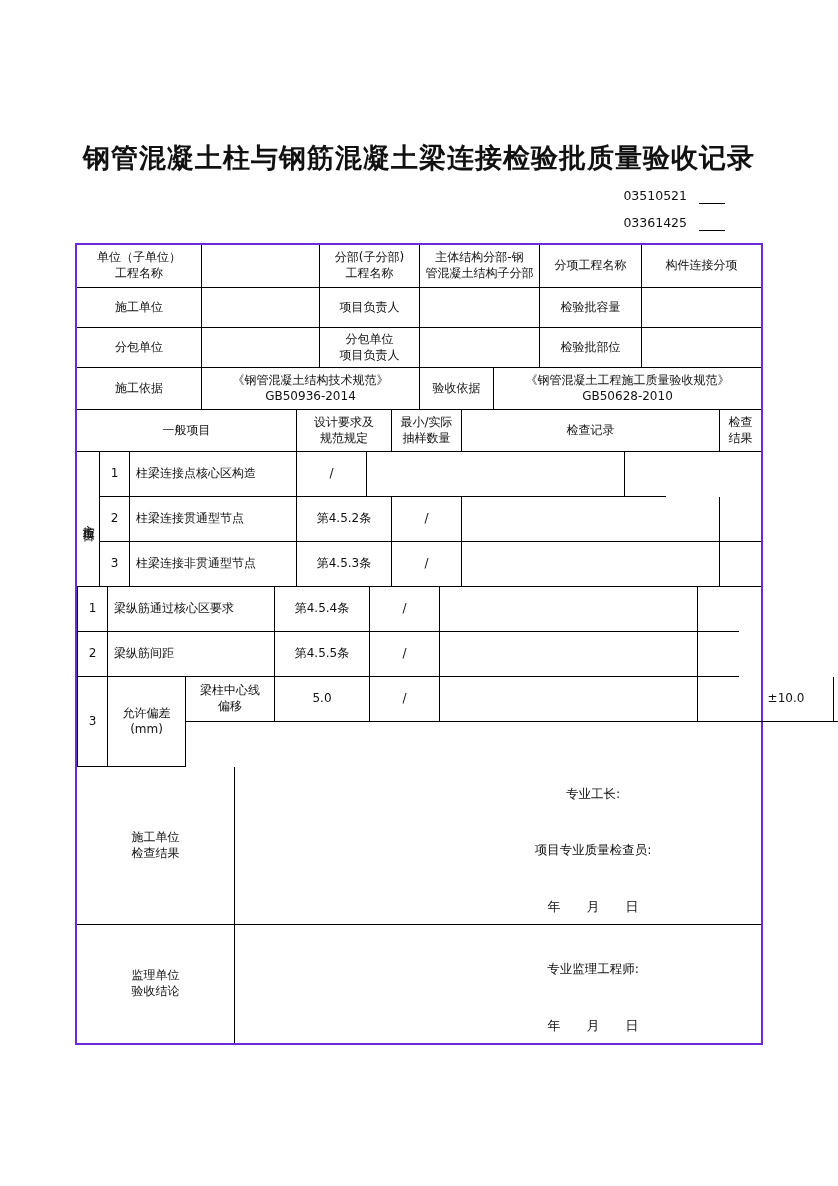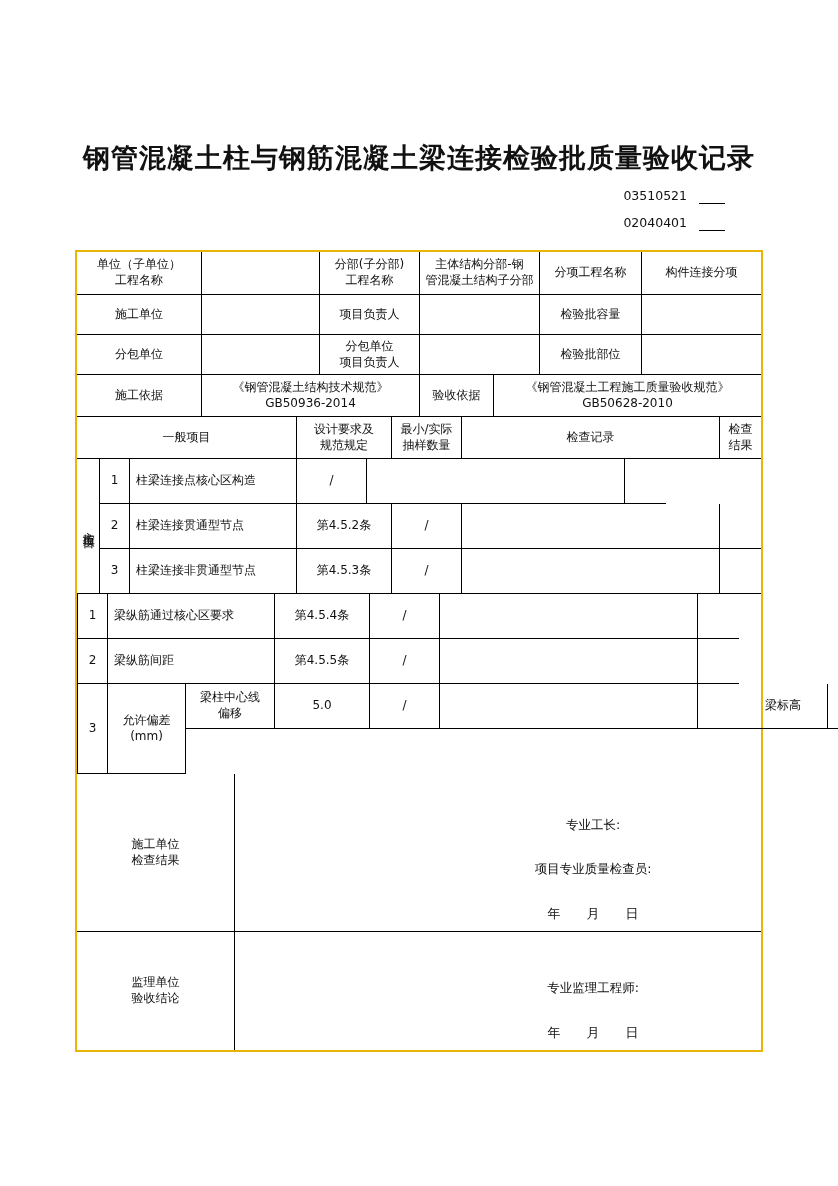--- a/index.html
+++ b/index.html
@@ -5,21 +5,21 @@
   html,body{margin:0;padding:0;background:#fff;}
   .page{position:relative;width:838px;height:1186px;background:#ffffff;
         font-family:"DejaVu Sans","Liberation Sans",sans-serif;color:#111;overflow:hidden;}
   .title{position:absolute;top:140px;left:75px;width:688px;text-align:center;
          font-size:27px;font-weight:bold;letter-spacing:1px;white-space:nowrap;}
   .codes{position:absolute;top:177px;left:560px;width:165px;}
   .code-line{display:flex;justify-content:flex-end;align-items:flex-end;height:27px;}
   .code-number{font-size:12.5px;line-height:16px;}
   .code-underline{display:inline-block;width:26px;height:13px;border-bottom:1.5px solid #000;margin-left:12px;}
 
-  .sheet{position:absolute;left:75px;top:250px;width:684px;border:2px solid #eab308;}
+  .sheet{position:absolute;left:75px;top:243px;width:684px;border:2px solid #6d28d9;}
   .row{display:flex;}
   .cell{box-sizing:border-box;border-right:1px solid #000;border-bottom:1px solid #000;
         display:flex;align-items:center;justify-content:center;text-align:center;
         font-size:12px;line-height:1.3;white-space:pre-line;overflow:hidden;}
   .nbr{border-right:none;}
   .nbb{border-bottom:none;}
   .left{justify-content:flex-start;text-align:center;padding-left:6px;}
 
   .h43{height:43px}.h40{height:40px}.h42{height:42px}.h45{height:45px}
   .w125{width:125px}.w118{width:118px}.w100{width:100px}.w120{width:120px}.w102{width:102px}.w119{width:119px}
@@ -32,37 +32,37 @@
   .vlabel{writing-mode:vertical-rl;text-orientation:upright;letter-spacing:2px;}
   .srows{display:flex;flex-direction:column;flex:1;}
   .dev-block{display:flex;height:90px;}
   .dev-sub{display:flex;flex-direction:row;}
 
   .foot-row{display:flex;}
   .foot159{height:158px}.foot121{height:118px}
   .foot-content{box-sizing:border-box;border-bottom:1px solid #000;flex:1;
                 display:flex;flex-direction:column;justify-content:flex-end;
                 padding:0 0 8px 190px;}
-  .foot-line{text-align:center;font-size:13px;margin-top:27px;}
+  .foot-line{text-align:center;font-size:13px;margin-top:39px;}
   .sig-label{font-size:12.5px;}
 </style>
 </head>
 <body>
 
 <div class="page">
 
   <div class="title">钢管混凝土柱与钢筋混凝土梁连接检验批质量验收记录</div>
 
   <div class="codes">
     <div class="code-line">
       <span class="code-number">03510521</span>
       <span class="code-underline"></span>
     </div>
     <div class="code-line">
-      <span class="code-number">02040401</span>
+      <span class="code-number">03361425</span>
       <span class="code-underline"></span>
     </div>
   </div>
 
   <div class="sheet">
 
     <div class="row h43">
       <div class="cell w125">单位（子单位）
 工程名称</div>
       <div class="cell w118"></div>
@@ -172,21 +172,20 @@
           <div class="dev-sub">
             <div class="row h45">
               <div class="cell w89">梁柱中心线
 偏移</div>
               <div class="cell w95">5.0</div>
               <div class="cell w70">/</div>
               <div class="cell w258"></div>
               <div class="cell w41 nbr"></div>
             </div>
             <div class="row h45">
-              <div class="cell w89">梁标高</div>
               <div class="cell w95">±10.0</div>
               <div class="cell w70">/</div>
               <div class="cell w258"></div>
               <div class="cell w41 nbr"></div>
             </div>
           </div>
         </div>
       </div>
     </div>
 

